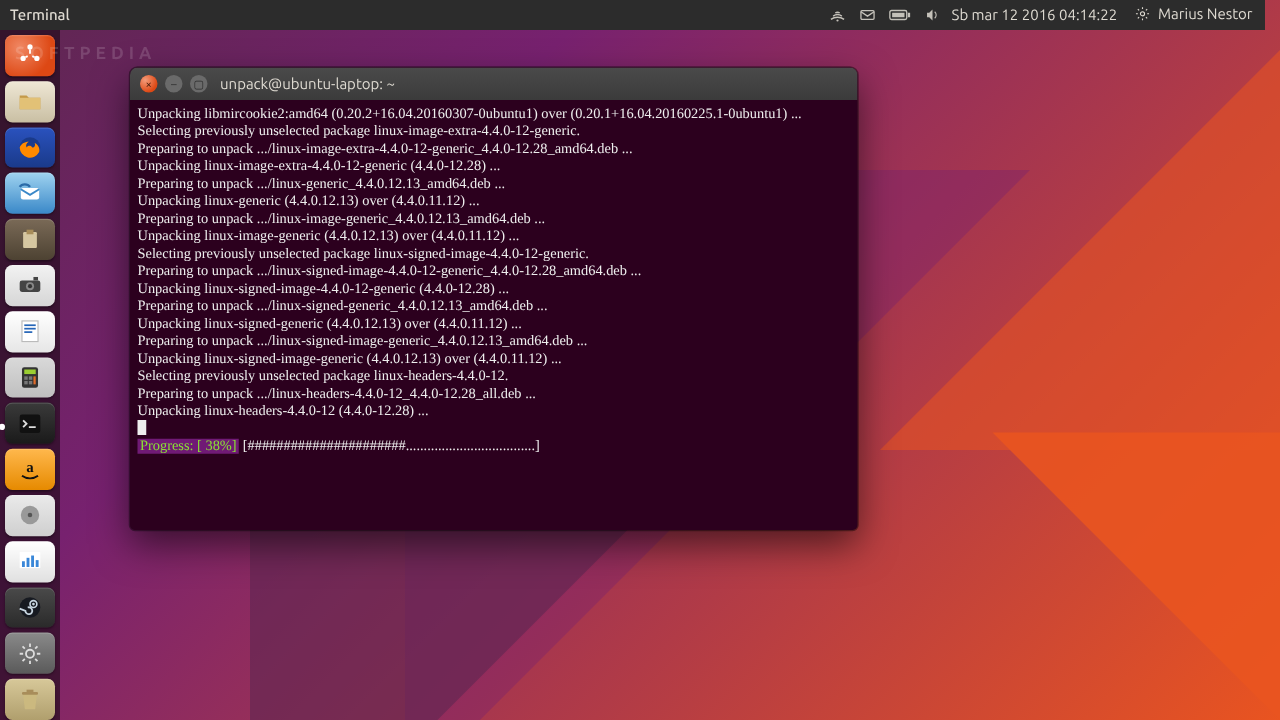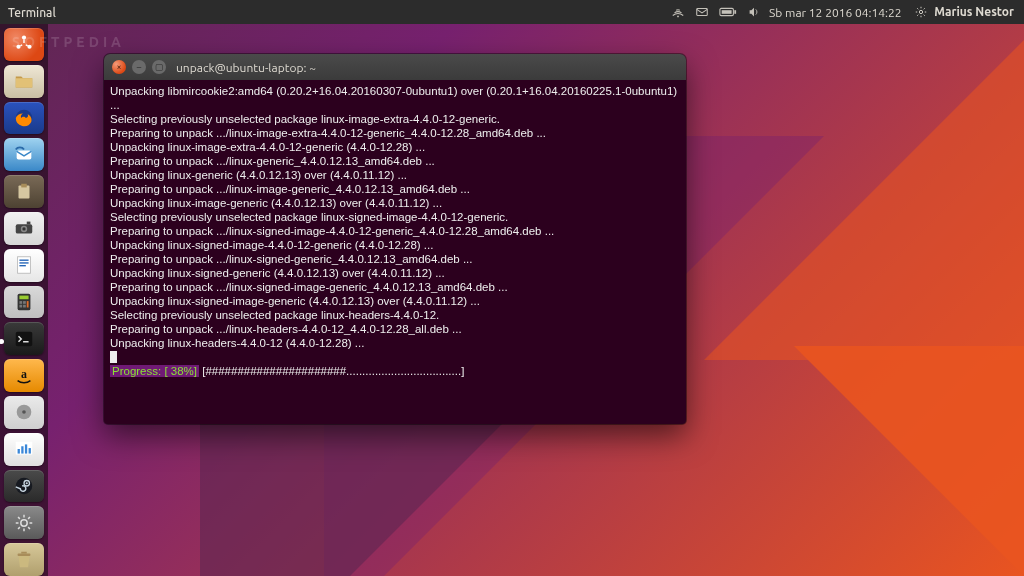--- a/index.html
+++ b/index.html
@@ -11,30 +11,30 @@
   
   .wall { position:absolute; inset:0; overflow:hidden; z-index:0;}
   .tri { position:absolute; width:0; height:0; }
   .tri.a { right:-80px; top:-40px; border-left:400px solid transparent; border-bottom:400px solid rgba(233,84,32,.55);}
   .tri.b { right:200px; bottom:-60px; border-right:500px solid transparent; border-top:500px solid rgba(119,33,111,.4);}
   .tri.c { right:-120px; bottom:-120px; border-left:350px solid transparent; border-top:350px solid rgba(233,84,32,.9);}
   .tri.d { left:200px; bottom:-150px; border-right:400px solid transparent; border-top:400px solid rgba(94,39,80,.6);}
 
   
   .panel {
-    position: absolute; top:0; left:0; right:0; height:24px;
+    position: absolute; top:0; left:0; right:12px; height:24px;
     background:#2c2c2c; color:#dfdbd2; font-size:12px;
     display:flex; align-items:center; z-index:10;
     padding:0 10px 0 0;
   }
   .panel .title { padding-left:8px; font-weight:500; }
   .panel .spacer { flex:1; }
   .panel .ind { display:flex; gap:10px; align-items:center; opacity:.85; font-size:12px;}
   .panel .ind span { display:inline-flex; align-items:center;}
-  .panel .user { margin-left:14px;font-weight:bold; }
+  .panel .user { margin-left:14px; }
   .clock { margin-left:8px; }
 
   
   .launcher {
     position:absolute; top:24px; left:0; bottom:0; width:48px;
     background: rgba(30,10,25,.65);
     display:flex; flex-direction:column; align-items:center;
     padding-top:4px; gap:4px; z-index:5;
   }
   .launcher .app {
@@ -75,21 +75,21 @@
     height:26px; background: linear-gradient(#4a4a4a,#3b3b3b);
     display:flex; align-items:center; color:#dfdbd2; font-size:12px;
     padding:0 8px;
   }
   .termwin .bar .wctrl { display:flex; gap:6px; margin-right:10px;}
   .wctrl .btn { width:14px; height:14px; border-radius:50%; background:#6a6a6a; display:flex; align-items:center; justify-content:center; font-size:9px; color:#2a2a2a;}
   .wctrl .btn.close { background: radial-gradient(circle at 30% 30%, #f39b7a, #dd4814 70%); color:#3a1506;}
   .termwin .body {
     position:absolute; top:26px; left:0; right:0; bottom:0;
     padding:4px 6px;
-    font-family: Liberation Sans, sans-serif;
+    font-family: Liberation Serif, serif;
     font-size:11.5px; line-height:14px; color:#eee;
     white-space:pre-wrap; word-break:break-all;
   }
   .termwin .line { display:block; }
   .watermark {
     position:absolute; left:12px; top:34px; color:rgba(255,255,255,.15);
     font-size:14px; letter-spacing:4px; font-weight:700; z-index:7;text-align:center;
   }
   .progress { color:#8ae234; background:#701a75; padding:0 2px;}
   .cursor { display:inline-block; width:7px; height:12px; background:#eee; vertical-align:-2px;}

